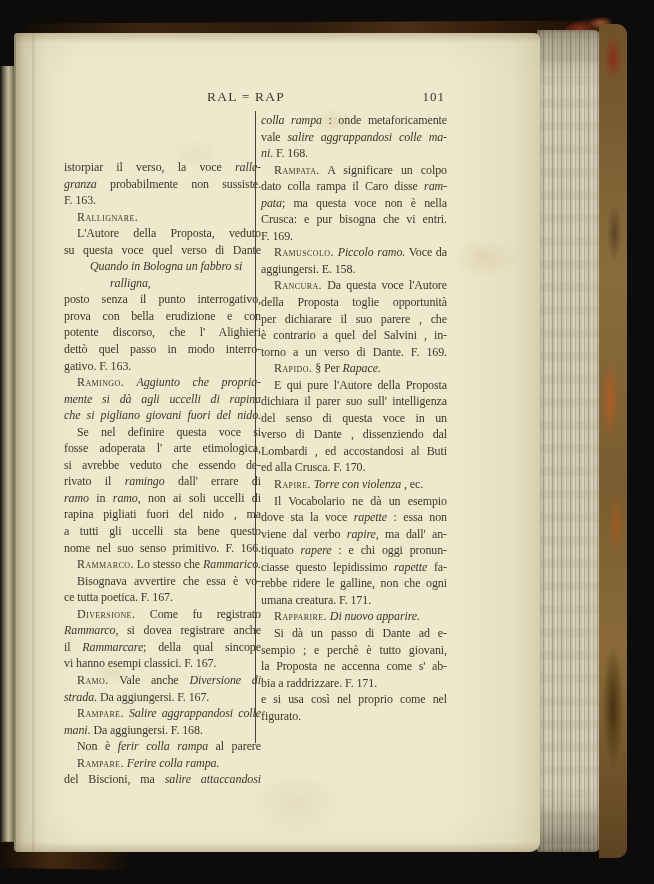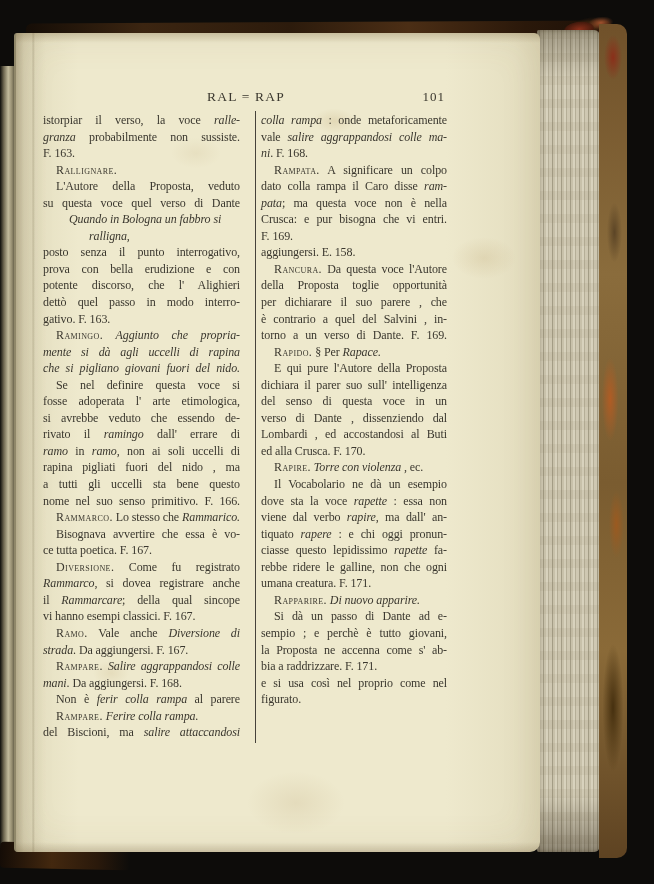--- a/index.html
+++ b/index.html
@@ -77,21 +77,21 @@
   .running-head {
     position:absolute; left:140px; top:56px; width:180px; text-align:center;
     font-size:13.5px; letter-spacing:1.2px; color:var(--ink,#3a372e);
   }
   .page-number {
     position:absolute; left:385px; top:56px; width:44px; text-align:right;
     font-size:13px; letter-spacing:1px; color:var(--ink,#3a372e);
   }
   .divider { position:absolute; left:239px; top:78px; width:1px; height:632px; background:#46423a; }
   .col { position:absolute; top:79px; font-size:12px; letter-spacing:-0.1px; color:var(--ink,#3a372e); }
-  .col-left  { left:27px;  width:197px; }
+  .col-left  { left:48px;  width:197px;margin-top:47px; }
   .col-right { left:245px; width:186px; }
   .tline { height:16.55px; line-height:16.5px; }
   .just  { text-align:justify; text-align-last:justify; }
   .ind1 { padding-left:13px; }
   .ind2 { padding-left:26px; }
   .ind3 { padding-left:46px; }
   .it { font-style:italic; }
   .sc { font-variant:small-caps; letter-spacing:0.4px; }
 </style>
 </head>
@@ -151,20 +151,21 @@
       </div>
     <div class="col col-right" id="col-right">
         <div class="tline just"><span class="it">colla rampa</span><span> : onde metaforicamente</span></div>
         <div class="tline just"><span>vale </span><span class="it">salire aggrappandosi colle ma-</span></div>
         <div class="tline"><span class="it">ni</span><span>. F. 168.</span></div>
         <div class="tline ind1 just"><span class="sc">Rampata.</span><span> A significare un colpo</span></div>
         <div class="tline just"><span>dato colla rampa il Caro disse </span><span class="it">ram-</span></div>
         <div class="tline just"><span class="it">pata</span><span>; ma questa voce non è nella</span></div>
         <div class="tline just"><span>Crusca: e pur bisogna che vi entri.</span></div>
         <div class="tline"><span>F. 169.</span></div>
+        <div class="tline ind1 just"><span class="sc">Ramuscolo.</span><span class="it"> Piccolo ramo.</span><span> Voce da</span></div>
         <div class="tline"><span>aggiungersi. E. 158.</span></div>
         <div class="tline ind1 just"><span class="sc">Rancura.</span><span> Da questa voce l'Autore</span></div>
         <div class="tline just"><span>della Proposta toglie opportunità</span></div>
         <div class="tline just"><span>per dichiarare il suo parere , che</span></div>
         <div class="tline just"><span>è contrario a quel del Salvini , in-</span></div>
         <div class="tline just"><span>torno a un verso di Dante. F. 169.</span></div>
         <div class="tline ind1"><span class="sc">Rapido.</span><span> § Per </span><span class="it">Rapace.</span></div>
         <div class="tline ind1 just"><span>E qui pure l'Autore della Proposta</span></div>
         <div class="tline just"><span>dichiara il parer suo sull' intelligenza</span></div>
         <div class="tline just"><span>del senso di questa voce in un</span></div>

